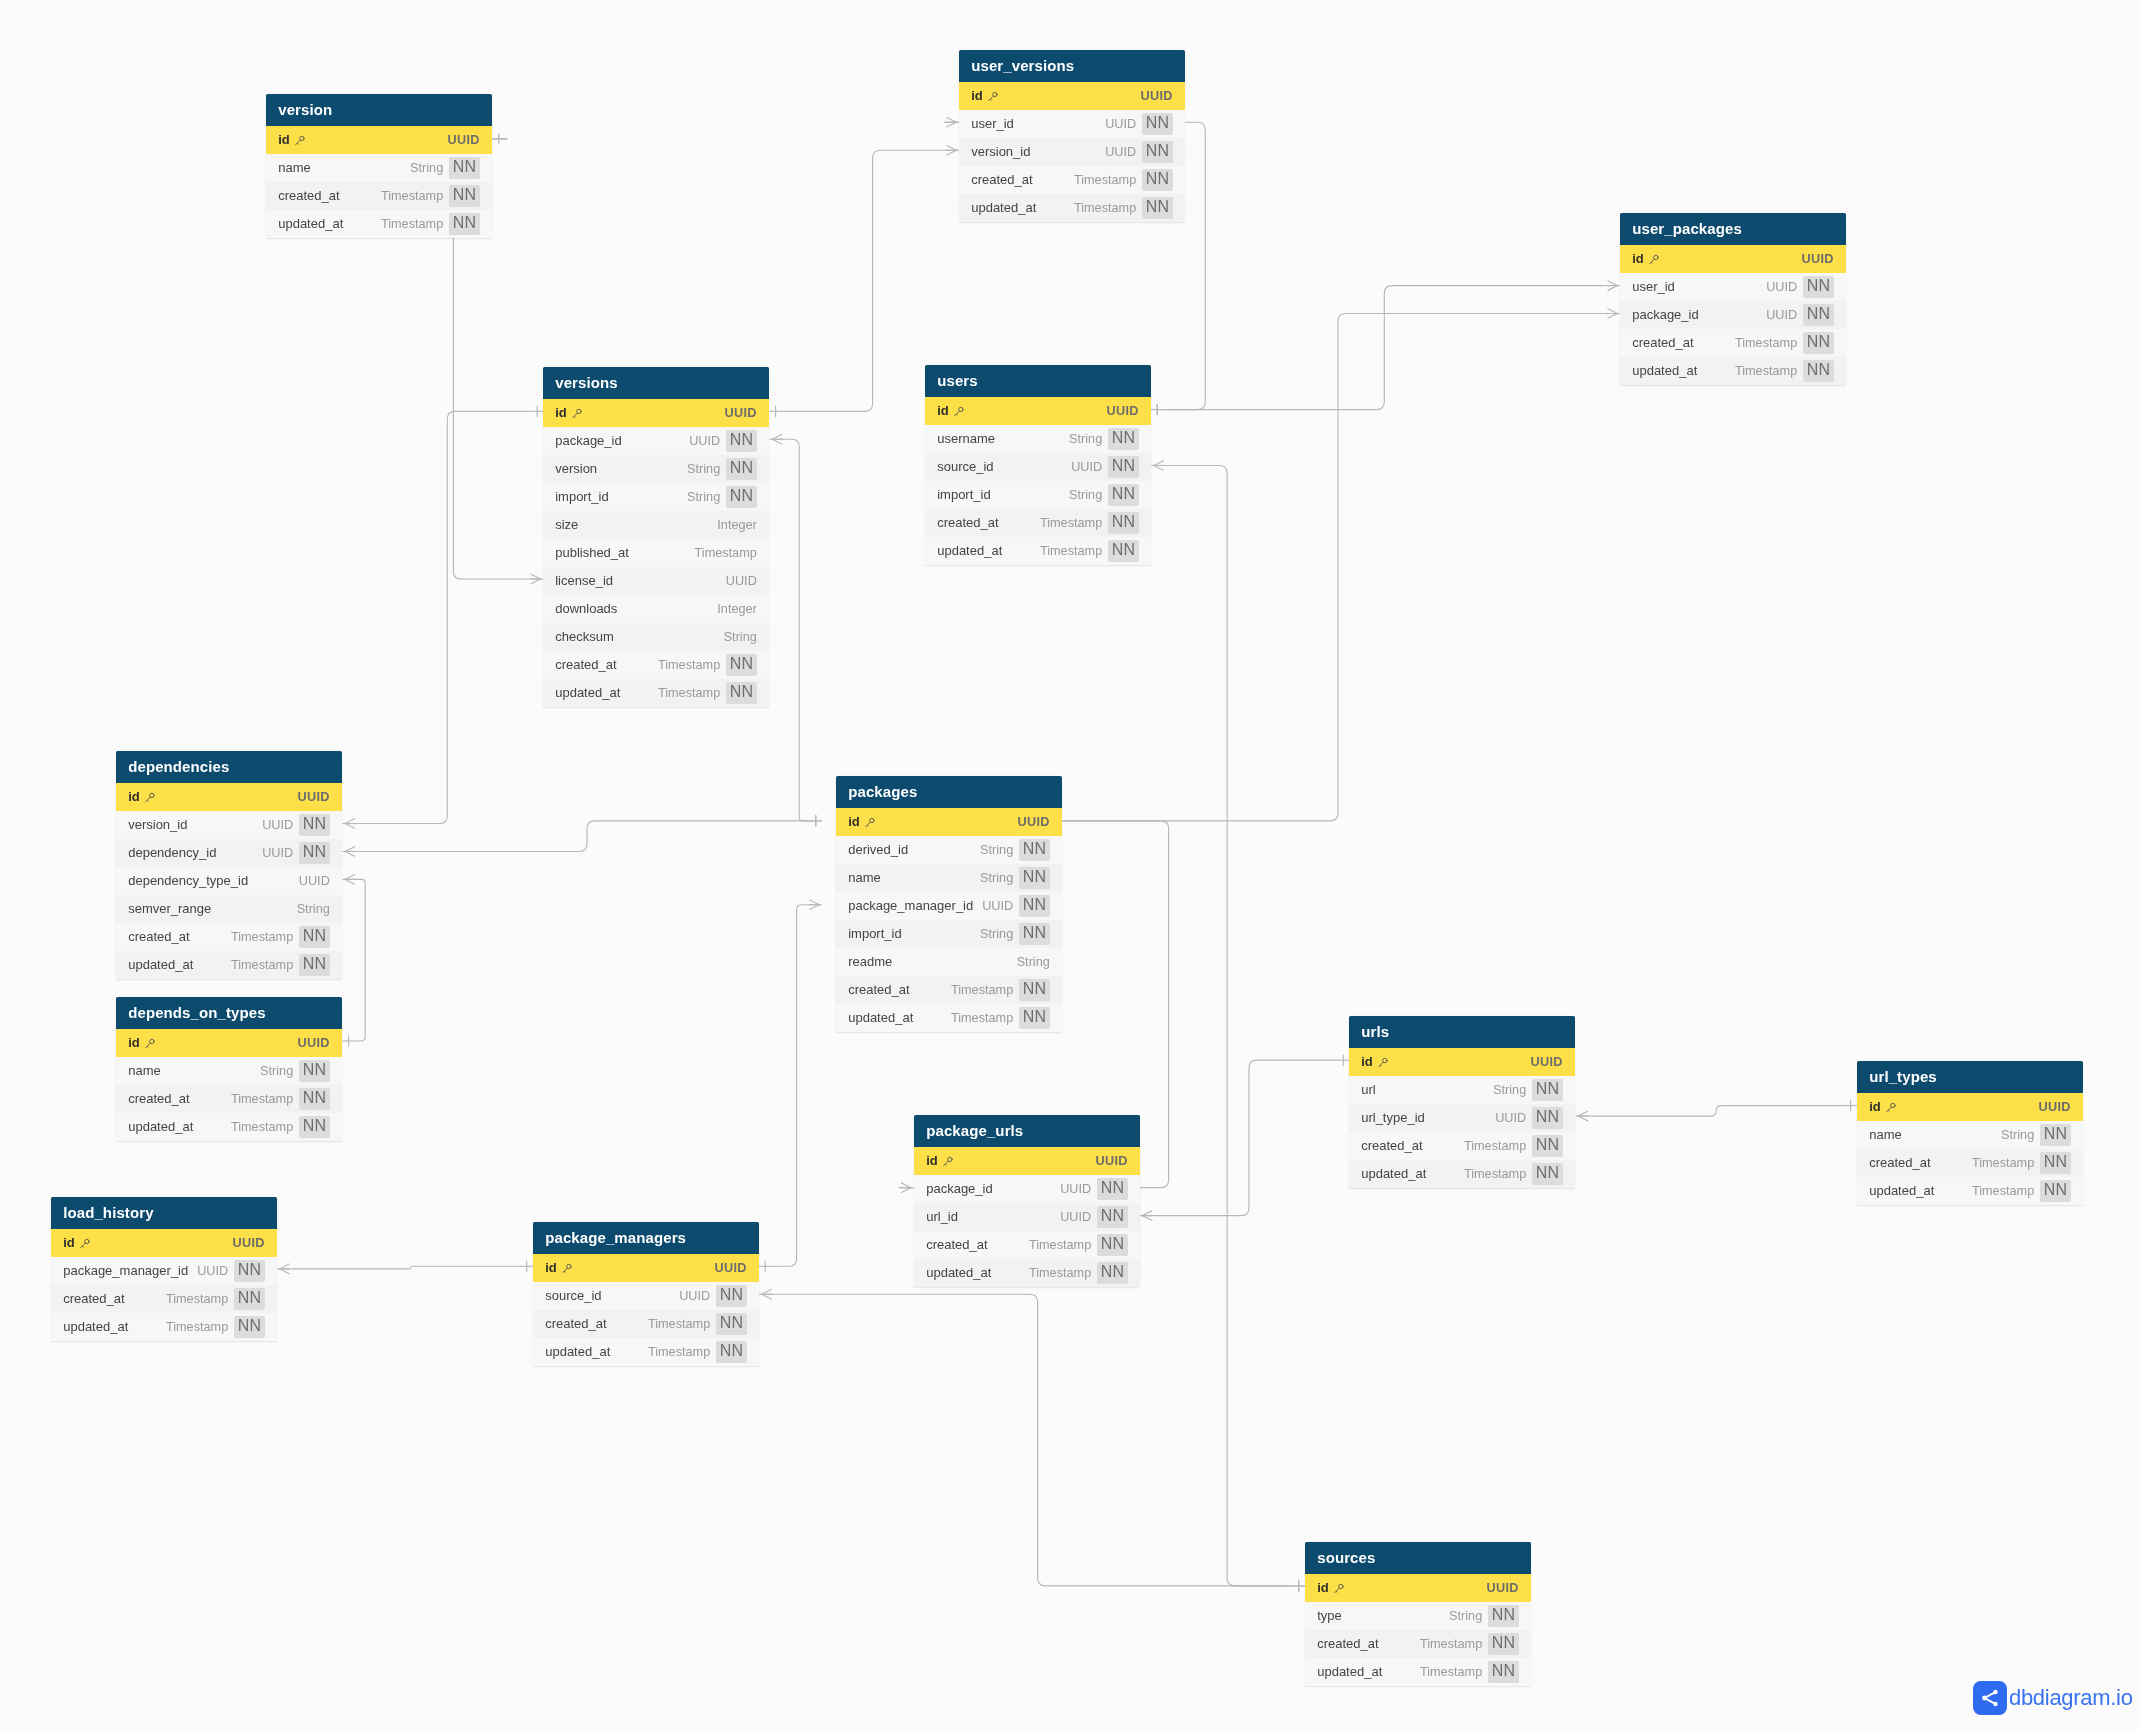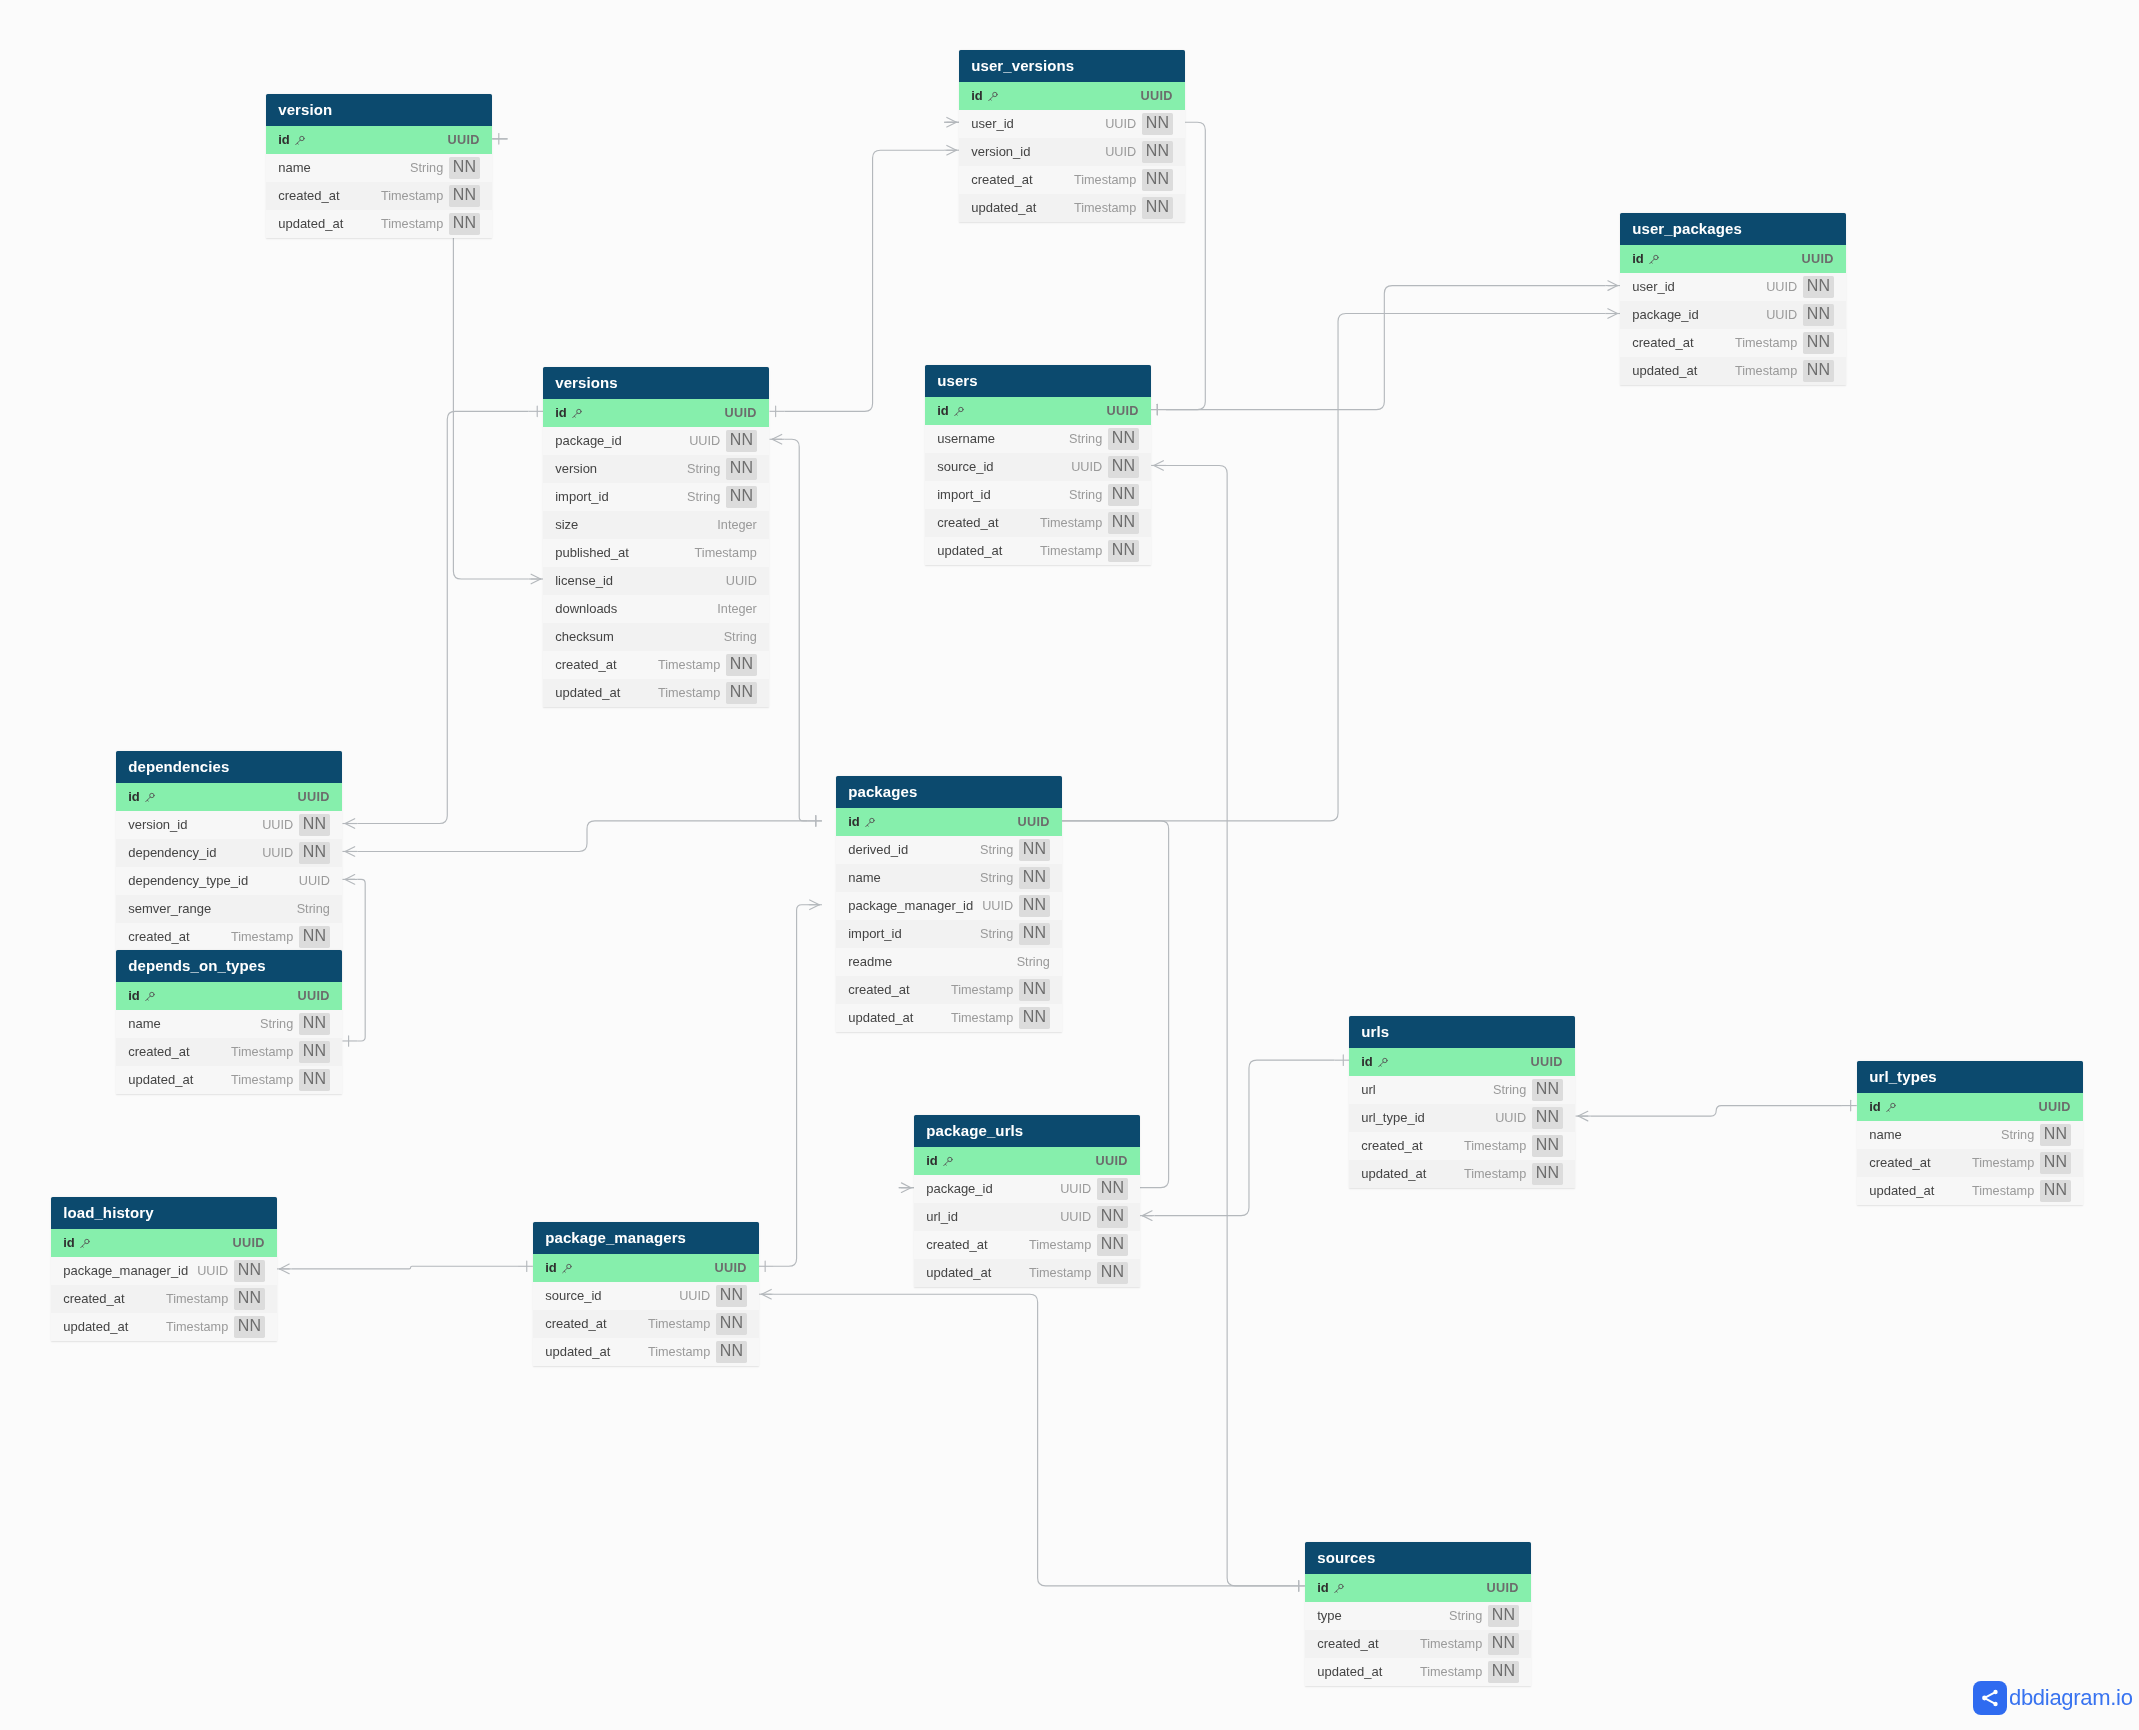--- a/index.html
+++ b/index.html
@@ -58,21 +58,21 @@
     align-items: center;
     justify-content: space-between;
     height: 28px;
     padding: 0 12.2px;
     font-size: 13px;
     color: #3d3d3d;
     white-space: nowrap;
     background: #f2f2f2;
   }
   .field-row.alt { background: #f7f7f7; }
-  .field-row.pk  { background: #86efac; }
+  .field-row.pk  { background: #fde047; }
 
   .field-name {
     display: flex;
     align-items: center;
     gap: 4.4px;
     color: #444444;
   }
   .field-row.pk .field-name { font-weight: bold; color: #2f2f2f; }
 
   .field-meta {
@@ -672,21 +672,21 @@
         <div class="field-row">
           <span class="field-name">
             <span>updated_at</span>
           </span>
           <span class="field-meta">
             <span class="field-type">Timestamp</span>
             <span class="nn-badge">NN</span>
           </span>
         </div>
       </div>
-      <div class="table-card" style="left: 116px; top: 950px; width: 226px;">
+      <div class="table-card" style="left: 116px; top: 997px; width: 226px;">
         <div class="table-header">depends_on_types</div>
         <div class="field-row pk">
           <span class="field-name">
             <span>id</span>
             <span class="key-icon">
               <svg width="11.4" height="11.4" viewBox="0 0 16 16" fill="none" stroke="#555" stroke-width="1.25" stroke-linecap="round" stroke-linejoin="round">
                 <circle cx="11.1" cy="4.9" r="3.1"></circle>
                 <line x1="8.9" y1="7.1" x2="2.4" y2="13.6"></line>
                 <line x1="4.6" y1="11.4" x2="6.0" y2="12.8"></line>
               </svg>

